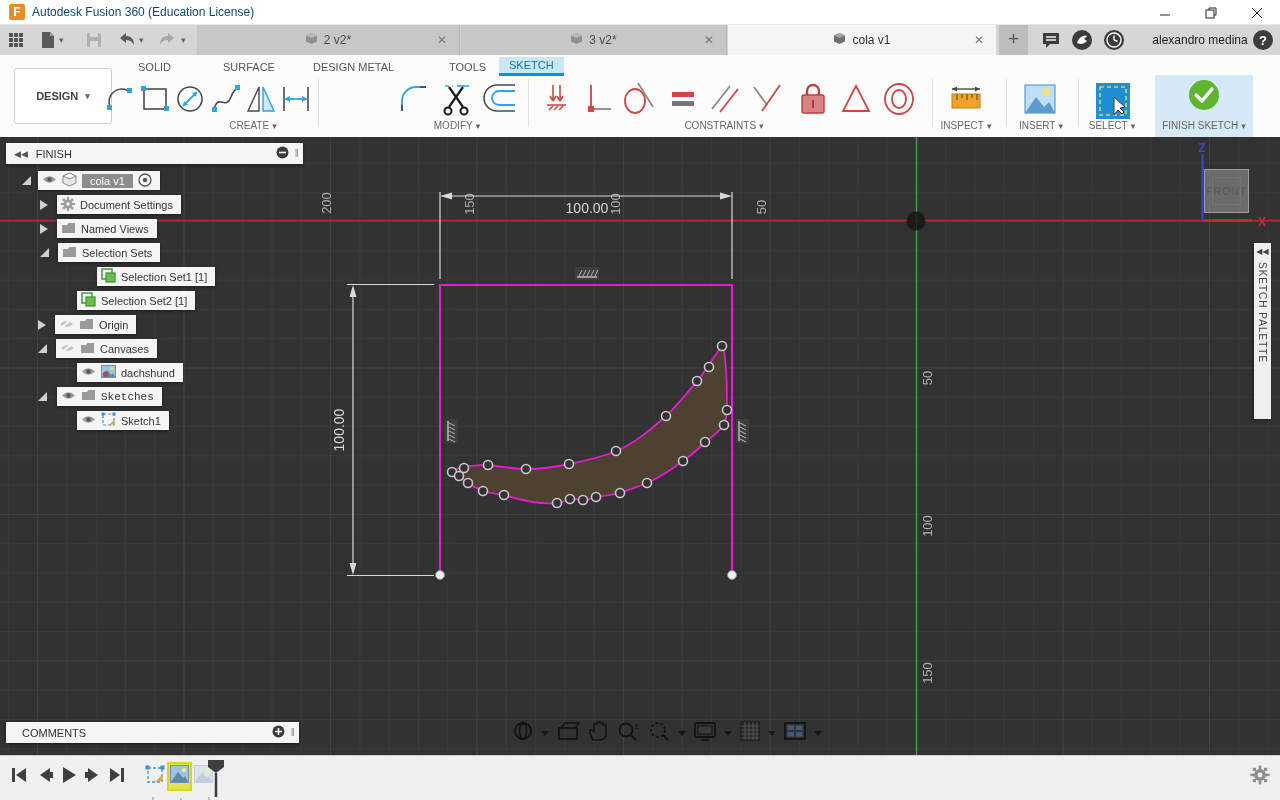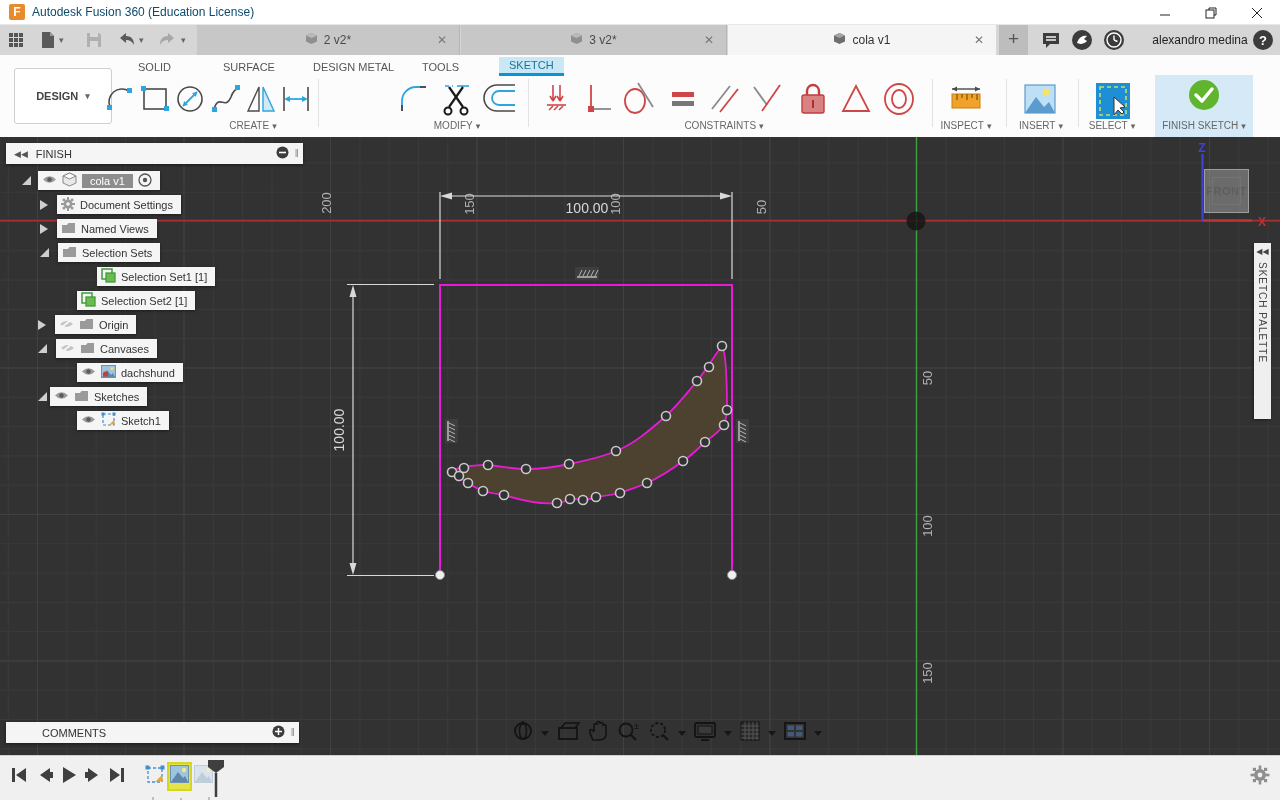--- a/index.html
+++ b/index.html
@@ -204,21 +204,21 @@
 
     <div class="ws-tab" style="left:128px;">
         <span>SOLID</span>
       </div>
     <div class="ws-tab" style="left:213px;">
         <span>SURFACE</span>
       </div>
     <div class="ws-tab" style="left:303px;">
         <span>DESIGN METAL</span>
       </div>
-    <div class="ws-tab" style="left:412px;">
+    <div class="ws-tab" style="left:439px;">
         <span>TOOLS</span>
       </div>
     <div class="ws-tab active" style="left:499px;">
         <span>SKETCH</span>
       </div>
 
     <div class="ribbon-ico" style="left:105px;">
       <svg width="30" height="36">
           <path d="M5,26 A13,13 0 0 1 24,10" fill="none" stroke="#4a4a4a" stroke-width="1.6"></path>
           <rect x="2" y="24" width="5" height="5" fill="#2da5e0"></rect>
@@ -635,21 +635,21 @@
                 <circle cx="11" cy="3.5" r="1.6" fill="#f0e070"></circle>
                 <path d="M1,12 L6,5 L10,10 L12,8 L14,12 Z" fill="#5f87a8"></path>
                 <circle cx="4.5" cy="9" r="2.6" fill="#c04040"></circle>
               </svg></span>
           <span>dachshund</span>
         </span>
       </div>
 
       <div class="tree-row" style="left:38px; top:250px;">
         <span class="tri exp"></span>
-        <span class="chip" style="margin-left:3px;">
+        <span class="chip" style="margin-left:10px;font-family:Liberation Mono, monospace;">
           <span class="mini"><svg width="15" height="11">
                 <path d="M1,5.5 Q7.5,-1 14,5.5 Q7.5,12 1,5.5 Z" fill="#9a9a9a"></path>
                 <circle cx="7.5" cy="5.5" r="2.2" fill="#5a5a5a"></circle>
               </svg></span>
           <span class="mini"><svg width="15" height="12">
                 <path d="M1,3 L6,3 L7.5,1 L14,1 L14,11 L1,11 Z" fill="#9a9a9a"></path>
               </svg></span>
           <span>Sketches</span>
         </span>
       </div>
@@ -665,21 +665,21 @@
                 <rect x="0.5" y="0.5" width="3" height="3" fill="#3f8fd0"></rect>
                 <rect x="11.5" y="0.5" width="3" height="3" fill="#3f8fd0"></rect>
                 <path d="M8,13 L13,8 L14,12 Z" fill="#e8a33c"></path>
               </svg></span>
           <span>Sketch1</span>
         </span>
       </div>
     </div>
 
     <div id="comments-bar">
-      <span style="margin-left:36px;">COMMENTS</span>
+      <span style="margin-left:16px;">COMMENTS</span>
       <span style="margin-left:auto; margin-right:6px;">
         <svg width="13" height="13">
             <circle cx="6.5" cy="6.5" r="6" fill="#3c3c3c"></circle>
             <line x1="3" y1="6.5" x2="10" y2="6.5" stroke="#fff" stroke-width="1.5"></line>
             <line x1="6.5" y1="3" x2="6.5" y2="10" stroke="#fff" stroke-width="1.5"></line>
           </svg>
       </span>
       <span class="grip" style="margin-right:4px;">‖</span>
     </div>
 

